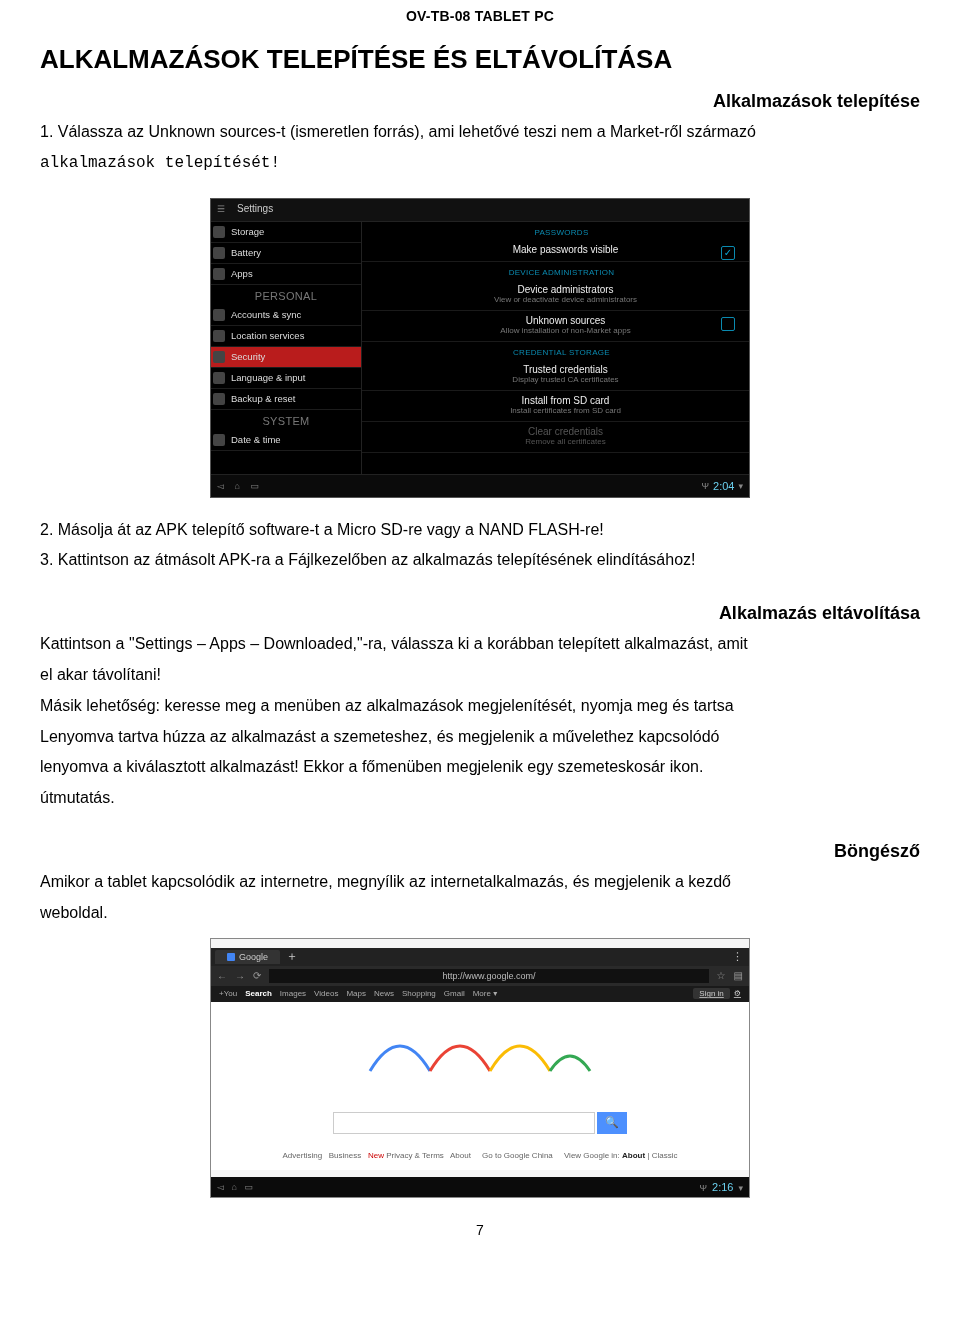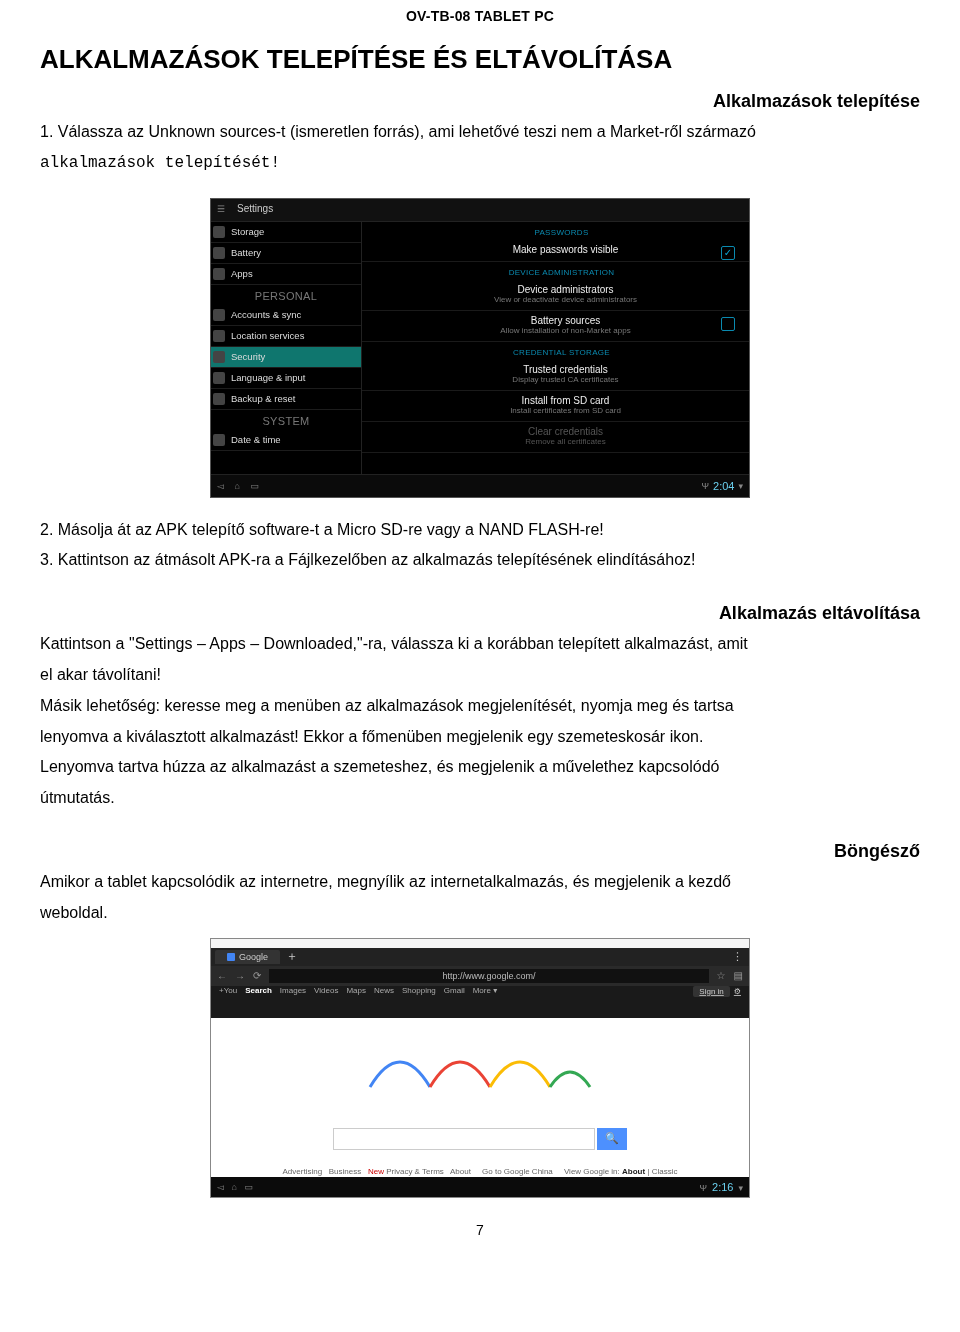--- a/index.html
+++ b/index.html
@@ -16,21 +16,21 @@
   .shot1 { width:540px; height:300px; margin:0 auto; background:#000; border:1px solid #555; position:relative; font-family:Arial,sans-serif; color:#bbb; box-sizing:border-box; overflow:hidden; }
   .shot1 .topbar { height:22px; background:#111; border-bottom:1px solid #222; position:relative; }
   .shot1 .topbar .label { position:absolute; left:26px; top:4px; color:#ccc; font-size:10px; }
   .shot1 .topbar .sliders { position:absolute; left:6px; top:5px; color:#888; font-size:9px; }
   .shot1 .columns { display:flex; height:254px; }
   .shot1 .side { width:150px; border-right:1px solid #222; }
   .shot1 .main { flex:1; }
   .shot1 .cat { color:#777; font-size:11px; padding:5px 8px 3px 8px; text-transform:uppercase; letter-spacing:0.3px; }
   .shot1 .item { display:flex; align-items:center; height:20px; padding:0 2px; font-size:9.5px; color:#ddd; border-bottom:1px solid #1c1c1c; }
   .shot1 .item .ico { width:12px; height:12px; background:#444; margin-right:6px; border-radius:2px; display:inline-block; }
-  .shot1 .item.sel { background:#0f766e; }
+  .shot1 .item.sel { background:#b91c1c; }
   .shot1 .mcat { color:#0a8ab0; font-size:8px; padding:6px 10px 3px 22px; letter-spacing:0.3px; }
   .shot1 .mitem { padding:4px 10px 6px 30px; border-bottom:1px solid #1a1a1a; position:relative; }
   .shot1 .mitem .title { color:#eee; font-size:10px; }
   .shot1 .mitem .desc { color:#777; font-size:8px; }
   .shot1 .mitem.faded .title, .shot1 .mitem.faded .desc { color:#555; }
   .shot1 .chk { position:absolute; right:14px; top:6px; width:14px; height:14px; border:1px solid #0a8ab0; border-radius:2px; box-sizing:border-box; display:flex; align-items:center; justify-content:center; color:#09a4d4; font-size:10px; }
   .shot1 .chk.empty { color:transparent; }
   .shot1 .navbar { position:absolute; bottom:0; left:0; right:0; height:22px; background:#0b0b0b; display:flex; align-items:center; justify-content:space-between; padding:0 6px; font-size:9px; color:#888; border-top:1px solid #222; }
   .shot1 .navbar .left span { margin-right:8px; color:#888; }
   .shot1 .navbar .clock { color:#6bd0ef; font-size:11px; }
@@ -40,21 +40,21 @@
   .shot2 { width:540px; height:260px; margin:0 auto; background:#f5f5f5; border:1px solid #888; position:relative; font-family:Arial,sans-serif; box-sizing:border-box; overflow:hidden; }
   .shot2 .tabs { height:18px; background:#222; display:flex; align-items:center;margin-top:9px; }
   .shot2 .tabs .tab { background:#333; color:#ccc; font-size:9px; padding:2px 12px; margin-left:4px; border-radius:2px 2px 0 0; display:flex; align-items:center; gap:4px; }
   .shot2 .tabs .plus { color:#ccc; font-size:12px; margin-left:6px; }
   .shot2 .tabs .spacer { flex:1; }
   .shot2 .tabs .dots { color:#ccc; font-size:11px; margin-right:6px; }
   .shot2 .urlbar { height:20px; background:#2a2a2a; display:flex; align-items:center; padding:0 6px; gap:8px; }
   .shot2 .urlbar .navico { color:#999; font-size:10px; }
   .shot2 .urlbar .addr { flex:1; background:#111; color:#bbb; font-size:9px; padding:2px 6px; border-radius:0; }
   .shot2 .urlbar .star { color:#999; font-size:10px; }
-  .shot2 .ribbon { height:32px; background:#1a1a1a; color:#aaa; font-size:8px; display:flex; align-items:flex-start; padding:0 8px; gap:8px; }
+  .shot2 .ribbon { height:16px; background:#1a1a1a; color:#aaa; font-size:8px; display:flex; align-items:center; padding:0 8px; gap:8px; }
   .shot2 .ribbon .right { margin-left:auto; display:flex; align-items:center; gap:4px;text-decoration:underline; }
   .shot2 .ribbon .signin { background:#333; color:#ccc; padding:1px 6px; border-radius:2px; }
   .shot2 .content { background:#fff; height:168px; position:relative; }
   .shot2 .doodle { position:absolute; left:50%; top:14px; transform:translateX(-50%); }
   .shot2 .doodle svg { display:block; }
   .shot2 .searchrow { position:absolute; left:50%; bottom:36px; transform:translateX(-50%); display:flex; }
   .shot2 .searchbox { width:260px; height:20px; border:1px solid #ccc; background:#fff; }
   .shot2 .sbtn { width:30px; height:22px; background:#4d90fe; display:flex; align-items:center; justify-content:center; color:#fff; font-size:11px; margin-left:2px; }
   .shot2 .footertxt { position:absolute; bottom:10px; left:0; right:0; text-align:center; color:#666; font-size:8px; }
   .shot2 .footertxt .highlight { color:#c00; }
@@ -125,21 +125,21 @@
           <div class="mitem">
             <div class="title">Make passwords visible</div>
             <div class="chk">✓</div>
           </div>
           <div class="mcat">DEVICE ADMINISTRATION</div>
           <div class="mitem">
             <div class="title">Device administrators</div>
             <div class="desc">View or deactivate device administrators</div>
           </div>
           <div class="mitem">
-            <div class="title">Battery sources</div>
+            <div class="title">Unknown sources</div>
             <div class="desc">Allow installation of non-Market apps</div>
             <div class="chk empty">✓</div>
           </div>
           <div class="mcat">CREDENTIAL STORAGE</div>
           <div class="mitem">
             <div class="title">Trusted credentials</div>
             <div class="desc">Display trusted CA certificates</div>
           </div>
           <div class="mitem">
             <div class="title">Install from SD card</div>
@@ -166,22 +166,22 @@
     </div>
   </div>
 
   <p class="body">2. Másolja át az APK telepítő software-t a Micro SD-re vagy a NAND FLASH-re!</p>
   <p class="body">3. Kattintson az átmásolt APK-ra a Fájlkezelőben az alkalmazás telepítésének elindításához!</p>
 
   <h2 class="sub" style="margin-top:30px">Alkalmazás eltávolítása</h2>
   <p class="body">Kattintson a "Settings – Apps – Downloaded,"-ra, válassza ki a korábban telepített alkalmazást, amit</p>
   <p class="body">el akar távolítani!</p>
   <p class="body">Másik lehetőség: keresse meg a menüben az alkalmazások megjelenítését, nyomja meg és tartsa</p>
+  <p class="body">Lenyomva tartva húzza az alkalmazást a szemeteshez, és megjelenik a művelethez kapcsolódó</p>
   <p class="body">lenyomva a kiválasztott alkalmazást! Ekkor a főmenüben megjelenik egy szemeteskosár ikon.</p>
-  <p class="body">Lenyomva tartva húzza az alkalmazást a szemeteshez, és megjelenik a művelethez kapcsolódó</p>
   <p class="body">útmutatás.</p>
 
   <h2 class="sub" style="margin-top:30px">Böngésző</h2>
   <p class="body">Amikor a tablet kapcsolódik az internetre, megnyílik az internetalkalmazás, és megjelenik a kezdő</p>
   <p class="body">weboldal.</p>
 
   <div class="img-wrap">
     <div class="shot2">
       <div class="tabs">
         <div class="tab">

